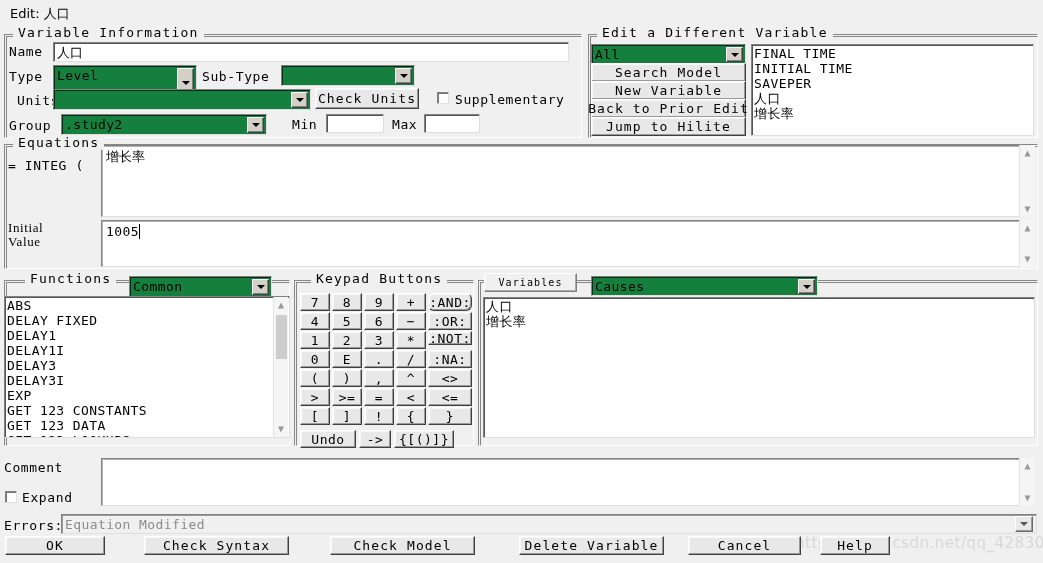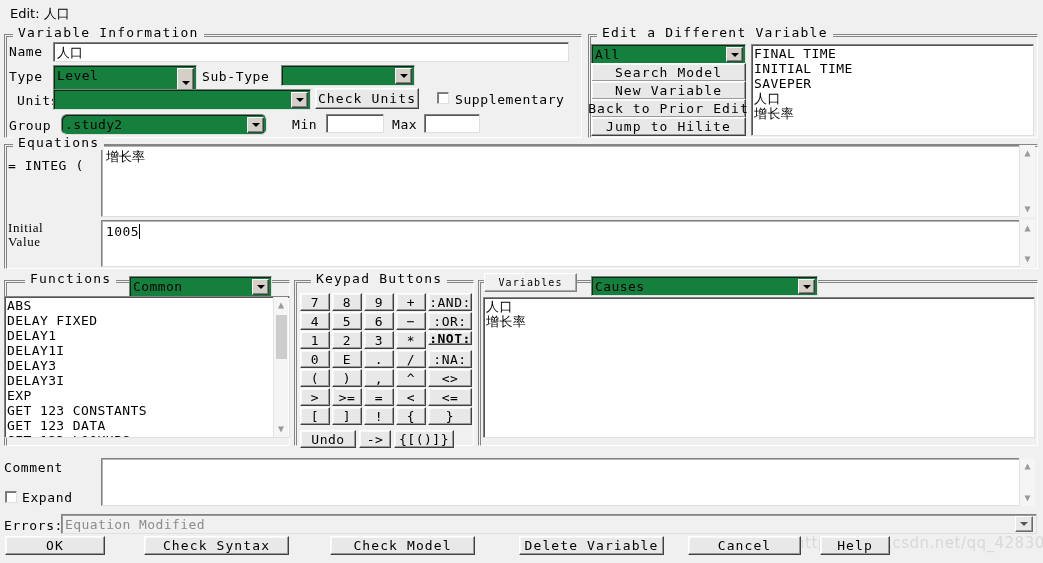--- a/index.html
+++ b/index.html
@@ -236,21 +236,21 @@
   <span></span>
   <span class="arrowbtn">
       <span class="caret-down"></span>
     </span>
 </div>
 <div class="abs btn" style="left:315px; top:88px; width:104px; height:21px;">Check Units</div>
 <div class="abs cbox" style="left:437px; top:92px;"></div>
 <div class="abs lbl" style="left:455px; top:92px;">Supplementary</div>
 
 <div class="abs lbl" style="left:9px; top:118px;">Group</div>
-<div class="abs combo" style="left:61px; top:114px; width:206px; height:21px;border-radius:6px;">
+<div class="abs combo" style="left:61px; top:114px; width:206px; height:21px;">
   <span>.study2</span>
   <span class="arrowbtn">
       <span class="caret-down"></span>
     </span>
 </div>
 <div class="abs lbl" style="left:292px; top:117px;">Min</div>
 <div class="abs field" style="left:326px; top:114px; width:58px; height:19px;"><span></span></div>
 <div class="abs lbl" style="left:392px; top:117px;">Max</div>
 <div class="abs field" style="left:424px; top:114px; width:56px; height:19px;"><span></span></div>
 
@@ -332,33 +332,33 @@
 </div>
 
 <div class="abs group" style="left:294px; top:280px; width:180px; height:166px;">
   <div class="group-caption" style="left:16px;">Keypad Buttons</div>
 </div>
 
 <div class="abs btn key" style="left:300px; top:293px; width:30px; height:18px;">7</div>
 <div class="abs btn key" style="left:332px; top:293px; width:30px; height:18px;">8</div>
 <div class="abs btn key" style="left:364px; top:293px; width:30px; height:18px;">9</div>
 <div class="abs btn key" style="left:396px; top:293px; width:30px; height:18px;">+</div>
-<div class="abs btn key" style="left:428px; top:293px; width:44px; height:18px;">:AND:</div>
+<div class="abs btn key" style="left:428px; top:293px; width:44px; height:18px;border-radius:6px;">:AND:</div>
 
 <div class="abs btn key" style="left:300px; top:312px; width:30px; height:18px;">4</div>
 <div class="abs btn key" style="left:332px; top:312px; width:30px; height:18px;">5</div>
 <div class="abs btn key" style="left:364px; top:312px; width:30px; height:18px;">6</div>
 <div class="abs btn key" style="left:396px; top:312px; width:30px; height:18px;">−</div>
 <div class="abs btn key" style="left:428px; top:312px; width:44px; height:18px;">:OR:</div>
 
 <div class="abs btn key" style="left:300px; top:331px; width:30px; height:18px;">1</div>
 <div class="abs btn key" style="left:332px; top:331px; width:30px; height:18px;">2</div>
 <div class="abs btn key" style="left:364px; top:331px; width:30px; height:18px;">3</div>
 <div class="abs btn key" style="left:396px; top:331px; width:30px; height:18px;">*</div>
-<div class="abs btn key" style="left:428px; top:331px; width:44px; height:14px;font-weight:bold;">:NOT:</div>
+<div class="abs btn key" style="left:428px; top:331px; width:44px; height:14px;">:NOT:</div>
 
 <div class="abs btn key" style="left:300px; top:350px; width:30px; height:18px;">0</div>
 <div class="abs btn key" style="left:332px; top:350px; width:30px; height:18px;">E</div>
 <div class="abs btn key" style="left:364px; top:350px; width:30px; height:18px;">.</div>
 <div class="abs btn key" style="left:396px; top:350px; width:30px; height:18px;">/</div>
 <div class="abs btn key" style="left:428px; top:350px; width:44px; height:18px;">:NA:</div>
 
 <div class="abs btn key" style="left:300px; top:369px; width:30px; height:18px;">(</div>
 <div class="abs btn key" style="left:332px; top:369px; width:30px; height:18px;">)</div>
 <div class="abs btn key" style="left:364px; top:369px; width:30px; height:18px;">,</div>

